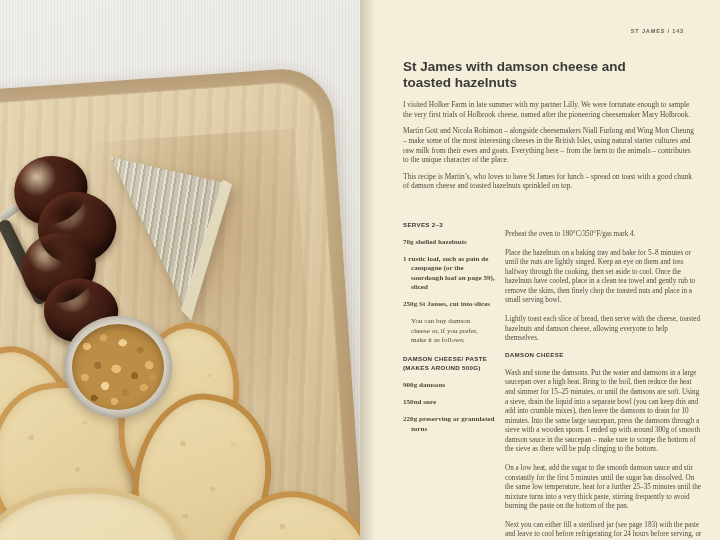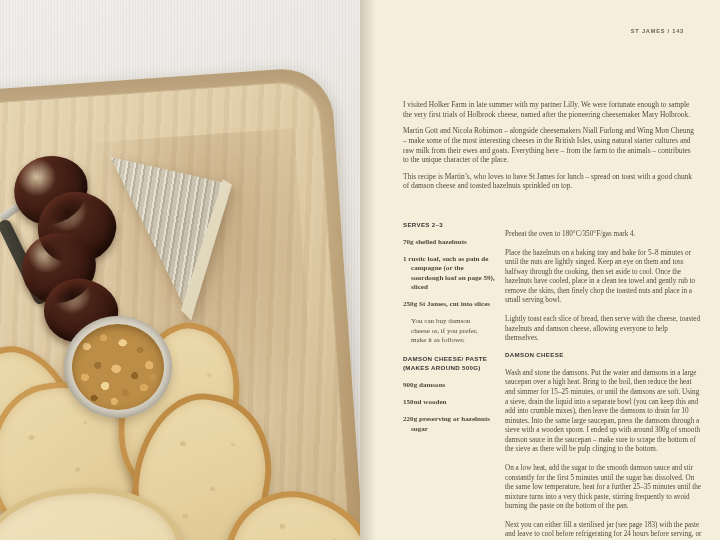--- a/index.html
+++ b/index.html
@@ -133,40 +133,44 @@
     <div class="bowl">
       <div class="nuts"></div>
     </div>
   </div>
 
   <div class="spine"></div>
 
   <div class="page">
     <div class="running-head">ST JAMES / 143</div>
 
+    <div class="title">
+      <span>St James with damson cheese and</span><br>
+      <span>toasted hazelnuts</span>
+    </div>
 
     <div class="intro">
       <p>I visited Holker Farm in late summer with my partner Lilly. We were fortunate enough to sample the very first trials of Holbrook cheese, named after the pioneering cheesemaker Mary Holbrook.</p>
       <p>Martin Gott and Nicola Robinson – alongside cheesemakers Niall Furlong and Wing Mon Cheung – make some of the most interesting cheeses in the British Isles, using natural starter cultures and raw milk from their ewes and goats. Everything here – from the farm to the animals – contributes to the unique character of the place.</p>
       <p>This recipe is Martin’s, who loves to have St James for lunch – spread on toast with a good chunk of damson cheese and toasted hazelnuts sprinkled on top.</p>
     </div>
 
     <div class="col-left">
       <div class="small-head serves">SERVES 2–3</div>
       <ul class="ing-list">
         <li>70g shelled hazelnuts</li>
         <li>1 rustic loaf, such as pain de campagne (or the sourdough loaf on page 59), sliced</li>
         <li>250g St James, cut into slices</li>
       </ul>
       <p class="note">You can buy damson cheese or, if you prefer, make it as follows:</p>
       <div class="small-head sub-head">DAMSON CHEESE/ PASTE (MAKES AROUND 500G)</div>
       <ul class="ing-list">
         <li>900g damsons</li>
-        <li>150ml wooden</li>
-        <li>220g preserving or hazelnuts sugar</li>
+        <li>150ml sure</li>
+        <li>220g preserving or granulated turns</li>
       </ul>
     </div>
 
     <div class="col-right">
       <p>Preheat the oven to 180°C/350°F/gas mark 4.</p>
       <p>Place the hazelnuts on a baking tray and bake for 5–8 minutes or until the nuts are lightly singed. Keep an eye on them and toss halfway through the cooking, then set aside to cool. Once the hazelnuts have cooled, place in a clean tea towel and gently rub to remove the skins, then finely chop the toasted nuts and place in a small serving bowl.</p>
       <p>Lightly toast each slice of bread, then serve with the cheese, toasted hazelnuts and damson cheese, allowing everyone to help themselves.</p>
       <div class="small-head section-head">DAMSON CHEESE</div>
       <p>Wash and stone the damsons. Put the water and damsons in a large saucepan over a high heat. Bring to the boil, then reduce the heat and simmer for 15–25 minutes, or until the damsons are soft. Using a sieve, drain the liquid into a separate bowl (you can keep this and add into crumble mixes), then leave the damsons to drain for 10 minutes. Into the same large saucepan, press the damsons through a sieve with a wooden spoon. I ended up with around 300g of smooth damson sauce in the saucepan – make sure to scrape the bottom of the sieve as there will be pulp clinging to the bottom.</p>
       <p>On a low heat, add the sugar to the smooth damson sauce and stir constantly for the first 5 minutes until the sugar has dissolved. On the same low temperature, heat for a further 25–35 minutes until the mixture turns into a very thick paste, stirring frequently to avoid burning the paste on the bottom of the pan.</p>

